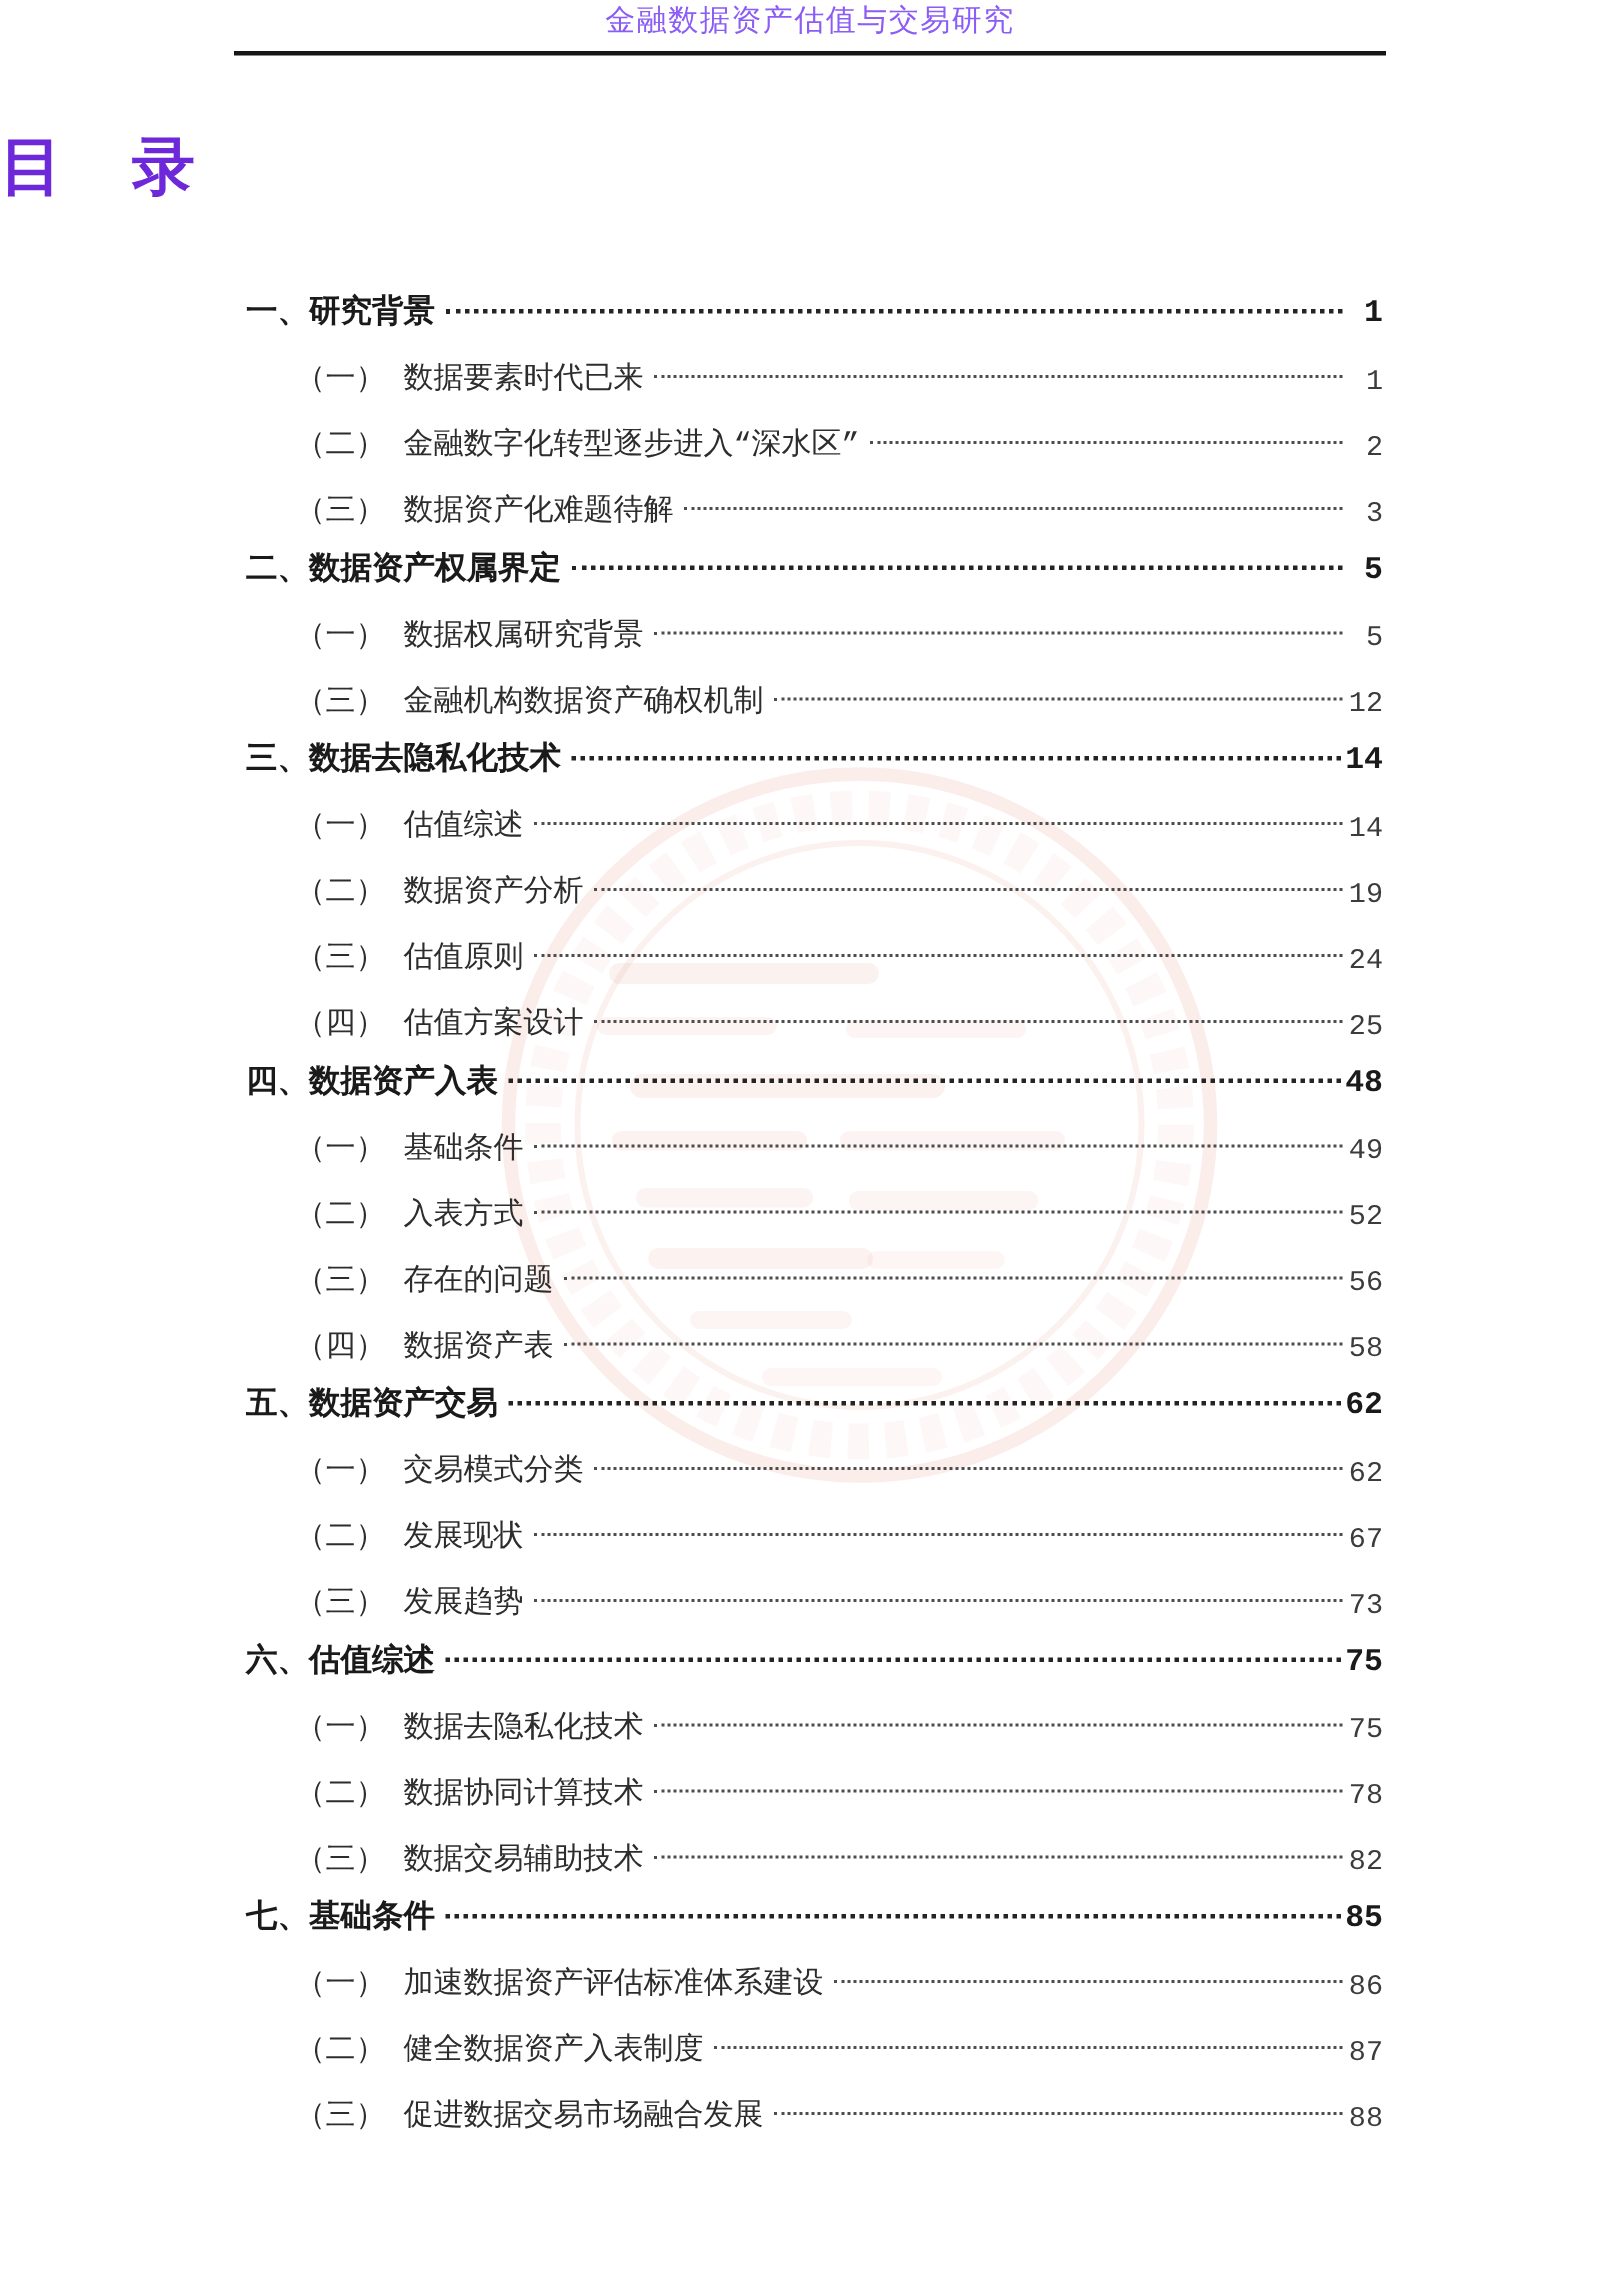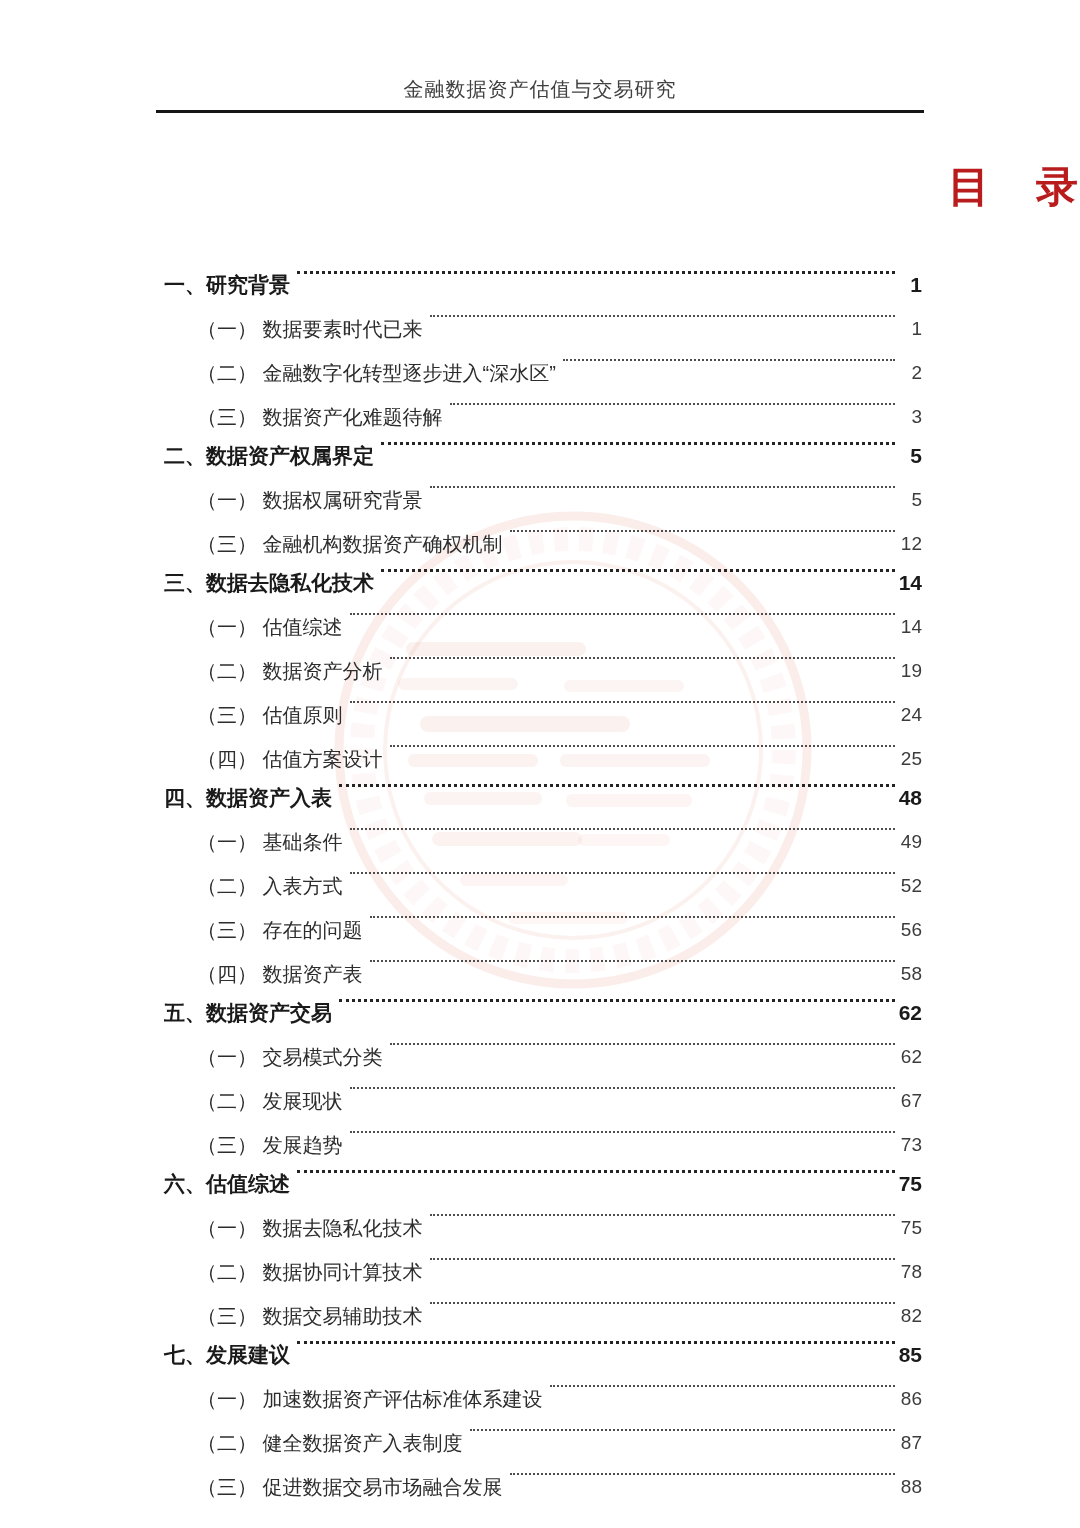--- a/index.html
+++ b/index.html
@@ -5,49 +5,49 @@
   html,body{margin:0;padding:0;background:#ffffff;}
   body{
     width:1080px;height:1528px;position:relative;overflow:hidden;
     font-family:"Liberation Sans","DejaVu Sans",sans-serif;
     -webkit-font-smoothing:antialiased;
   }
   .page{position:relative;width:100%;height:100%;}
 
   
   .running-head{
-    padding-top:76px;text-align:center;
+    text-align:center;
     font-family:"Liberation Serif","DejaVu Serif",serif;
-    font-size:20px;color:#404040;letter-spacing:1px;
+    font-size:20px;color:#8b5cf6;letter-spacing:1px;
     position:relative;z-index:2;
   }
   .header-rule{
     margin:7px 156px 0 156px;border-top:3px solid #161616;
     position:relative;z-index:2;
   }
 
   
   .page-title{
-    margin:46px 0 0 0;text-align:right;
-    font-size:42px;font-weight:700;color:#b91c1c;
+    margin:46px 0 0 0;text-align:left;
+    font-size:42px;font-weight:700;color:#6d28d9;
     letter-spacing:2px;position:relative;z-index:2;
   }
 
   
   .watermark{
     position:absolute;left:328px;top:502px;width:490px;height:496px;
     z-index:0;pointer-events:none;
   }
 
   
   .toc{
     position:relative;z-index:2;
     margin:56px 158px 0 164px;
   }
-  .toc-row{display:flex;align-items:flex-start;height:30px;}
+  .toc-row{display:flex;align-items:center;height:30px;font-family:Liberation Mono, monospace;}
   .toc-row.level1{
     font-size:21px;font-weight:700;color:#1a1a1a;
     margin-top:9px;margin-bottom:4px;
   }
   .toc-row.level2{
     font-size:20px;font-weight:400;color:#2d2d2d;
     padding-left:33px;
     margin-top:14px;
   }
   .toc-row .label{white-space:nowrap;line-height:28px;}
@@ -217,21 +217,21 @@
         <span class="label">（二） 数据协同计算技术</span>
         <span class="lead"></span>
         <span class="num">78</span>
       </div>
       <div class="toc-row level2">
         <span class="label">（三） 数据交易辅助技术</span>
         <span class="lead"></span>
         <span class="num">82</span>
       </div>
       <div class="toc-row level1">
-        <span class="label">七、发展建议</span>
+        <span class="label">七、基础条件</span>
         <span class="lead"></span>
         <span class="num">85</span>
       </div>
       <div class="toc-row level2">
         <span class="label">（一） 加速数据资产评估标准体系建设</span>
         <span class="lead"></span>
         <span class="num">86</span>
       </div>
       <div class="toc-row level2">
         <span class="label">（二） 健全数据资产入表制度</span>

